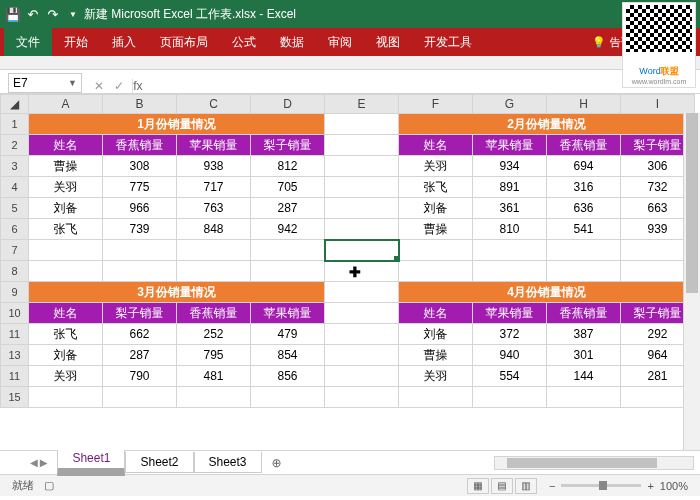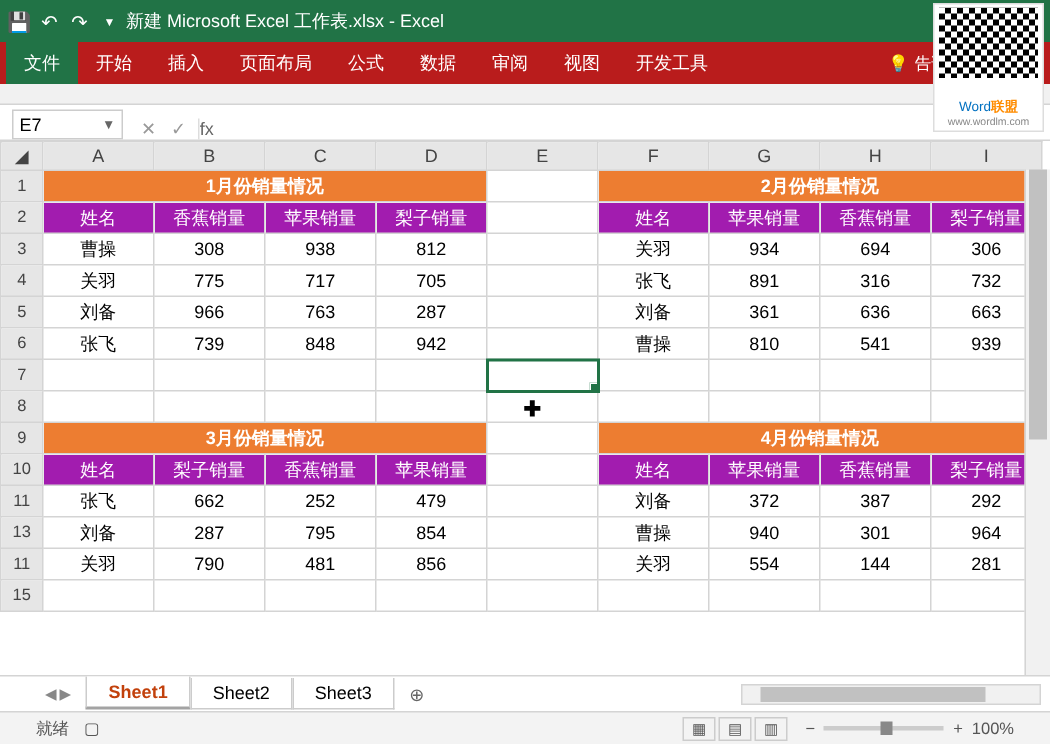--- a/index.html
+++ b/index.html
@@ -32,25 +32,25 @@
 .hdr-orange{background:#ED7D31;color:#fff;font-weight:bold;font-size:13px}
 .hdr-gray{background:#a21caf;color:#fff;font-size:12px}
 .sel{outline:2px solid #217346;outline-offset:-1px;position:relative}
 .sel::after{content:"";position:absolute;right:-3px;bottom:-3px;width:6px;height:6px;background:#217346;border:1px solid #fff}
 .cursor-icon{position:absolute;left:349px;top:170px;font-size:14px;color:#000;pointer-events:none;font-weight:bold}
 .vscroll{position:absolute;right:0;top:19px;width:17px;bottom:0;background:#f1f1f1;border-left:1px solid #d4d4d4}
 .vscroll .thumb{position:absolute;top:0;left:2px;right:2px;height:180px;background:#c1c1c1}
 .sheet-tabs{height:24px;background:#fff;border-top:1px solid #d4d4d4;display:flex;align-items:center;padding-left:20px}
 .sheet-nav{display:flex;gap:2px;padding:0 10px;color:#888;font-size:10px}
 .sheet-tab{padding:3px 14px;border:1px solid #ccc;border-top:none;font-size:12px;background:#fff;margin-top:-1px}
-.sheet-tab.active{border-bottom:2px solid #a3a3a3;font-weight:bold;color:#c2410c}
+.sheet-tab.active{border-bottom:8px solid #a3a3a3;font-weight:normal;color:#701a75}
 .sheet-add{padding:3px 10px;color:#666}
 .hscroll{margin-left:auto;width:200px;height:14px;background:#f1f1f1;border:1px solid #d4d4d4;position:relative;margin-right:6px}
 .hscroll .thumb{position:absolute;left:12px;top:1px;bottom:1px;width:150px;background:#c1c1c1}
-.statusbar{height:22px;background:#f3f3f3;border-top:1px solid #d4d4d4;display:flex;align-items:center;padding:0 24px;font-size:11px;color:#555}
+.statusbar{height:22px;background:#f3f3f3;border-top:1px solid #d4d4d4;display:flex;align-items:center;padding:0 12px;font-size:11px;color:#555}
 .statusbar .views{margin-left:auto;display:flex;gap:2px}
 .statusbar .views span{width:22px;height:16px;border:1px solid #ccc;display:flex;align-items:center;justify-content:center;font-size:10px}
 .statusbar .zoom{display:flex;align-items:center;gap:6px;margin-left:12px}
 .statusbar .slider{width:80px;height:3px;background:#ccc;position:relative}
 .statusbar .slider::after{content:"";position:absolute;left:38px;top:-3px;width:8px;height:9px;background:#888}
 .qr{position:absolute;right:4px;top:2px;width:74px;height:86px;background:#fff;border:1px solid #ddd;z-index:100;display:flex;flex-direction:column;align-items:center;padding:2px}
 .qr-code{width:66px;height:66px;background:repeating-conic-gradient(#000 0 25%,#fff 0 50%) 0 0/8px 8px}
 .qr-label{font-size:9px;color:#0070c0;margin-top:13px}
 .qr-label b{color:#ff8c00}
 .qr-url{font-size:7px;color:#888}

